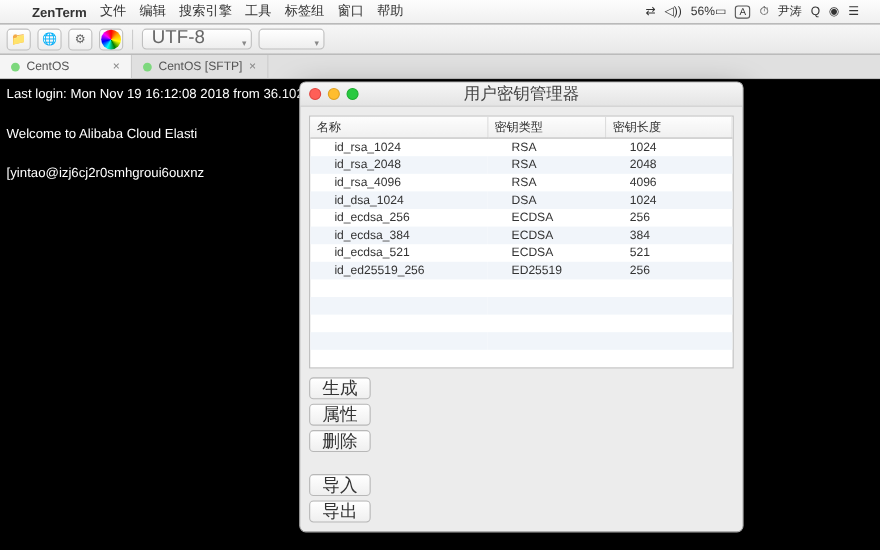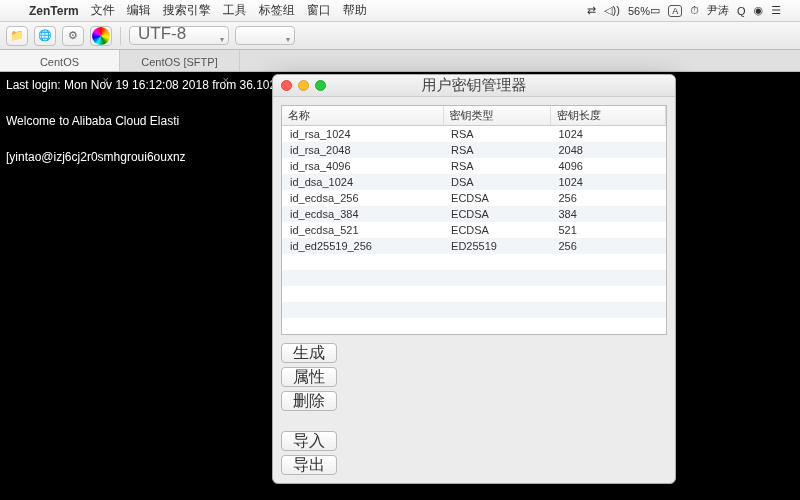--- a/index.html
+++ b/index.html
@@ -19,42 +19,42 @@
     .tb-btn.folder { color: #3b82d4; }
     .tb-btn.globe { color: #555; }
     .tb-btn.gear { color: #666; }
     .tb-btn.colorwheel { background: conic-gradient(red,orange,yellow,green,cyan,blue,magenta,red); border-radius: 50%; width: 18px; height: 18px; border: 1px solid #999; }
     .tb-divider { width: 1px; height: 18px; background: #ccc; margin: 0 2px; }
     .tb-select { height: 19px; border: 1px solid #c0c0c0; border-radius: 4px; background: linear-gradient(#fff,#eee); font-size: 17px; padding: 0 16px 0 8px; color: #666; position: relative; min-width: 100px; display: flex; align-items: flex-end; }
     .tb-select::after { content: "▾"; position: absolute; right: 4px; font-size: 8px; color: #888; }
     
     
     .tabbar { height: 22px; background: #e0e0e0; display: flex; border-bottom: 1px solid #bbb; }
-    .tab { display: flex; align-items: center; padding: 0 10px; font-size: 11px; color: #555; gap: 6px; border-right: 1px solid #ccc; min-width: 120px; flex-direction: column; }
+    .tab { display: flex; align-items: center; padding: 0 10px; font-size: 11px; color: #555; gap: 6px; border-right: 1px solid #ccc; min-width: 120px; }
     .tab.active { background: #f5f5f5; }
     .tab .dot { width: 8px; height: 8px; border-radius: 50%; background: #7dd87d; }
     .tab .close { color: #888; font-size: 11px; margin-left: auto; }
     
     
     .terminal { padding: 4px 6px; font-family: Menlo, monospace; font-size: 12px; color: #fff; background: #000; line-height: 1.5; white-space: pre; }
     
     
     .dialog { position: absolute; left: 272px; top: 74px; width: 404px; background: #ececec; border: 1px solid #aaa; border-radius: 6px; box-shadow: 0 10px 30px rgba(0,0,0,0.4); overflow: hidden; }
     .dialog-title { height: 22px; background: linear-gradient(#f6f6f6,#e4e4e4); border-bottom: 1px solid #ccc; display: flex; align-items: center; position: relative; }
     .dialog-title .traffic { position: absolute; left: 8px; display: flex; gap: 6px; }
     .traffic span { width: 11px; height: 11px; border-radius: 50%; display: block; }
     .traffic .red { background: #ff5f57; border: 0.5px solid #e04640; }
     .traffic .yel { background: #ffbd2e; border: 0.5px solid #dea123; }
     .traffic .grn { background: #28c940; border: 0.5px solid #1dad2f; }
     .dialog-title .title-text { margin: 0 auto; font-size: 15px; color: #444; }
     .dialog-body { display: flex; padding: 8px; gap: 8px; flex-direction: column; }
     .dialog-table { flex: 1; background: #fff; border: 1px solid #bbb; height: 236px; overflow: hidden; font-size: 11px; }
     .dialog-table table { width: 100%; border-collapse: collapse; }
     .dialog-table th { text-align: left; font-weight: normal; background: linear-gradient(#fdfdfd,#f0f0f0); border-bottom: 1px solid #ccc; border-right: 1px solid #ddd; padding: 2px 6px; color: #333; height: 18px; }
-    .dialog-table td { padding: 2px 8px; color: #333; height: 16px; }
+    .dialog-table td { padding: 2px 22px; color: #333; height: 16px; }
     .dialog-table tbody tr:nth-child(even) { background: #f1f5fa; }
     .dialog-buttons { display: flex; flex-direction: column; gap: 4px; width: 56px; }
     .dlg-btn { height: 20px; border: 1px solid #b8b8b8; border-radius: 4px; background: linear-gradient(#fff,#efefef); font-size: 16px; color: #333; display: flex; align-items: center; justify-content: center; }
     .dlg-btn.spacer-btn { border: none; background: none; height: 12px; }
   </style>
 </head>
 <body>
 
 <div class="menubar">
   <span class="apple"></span>

